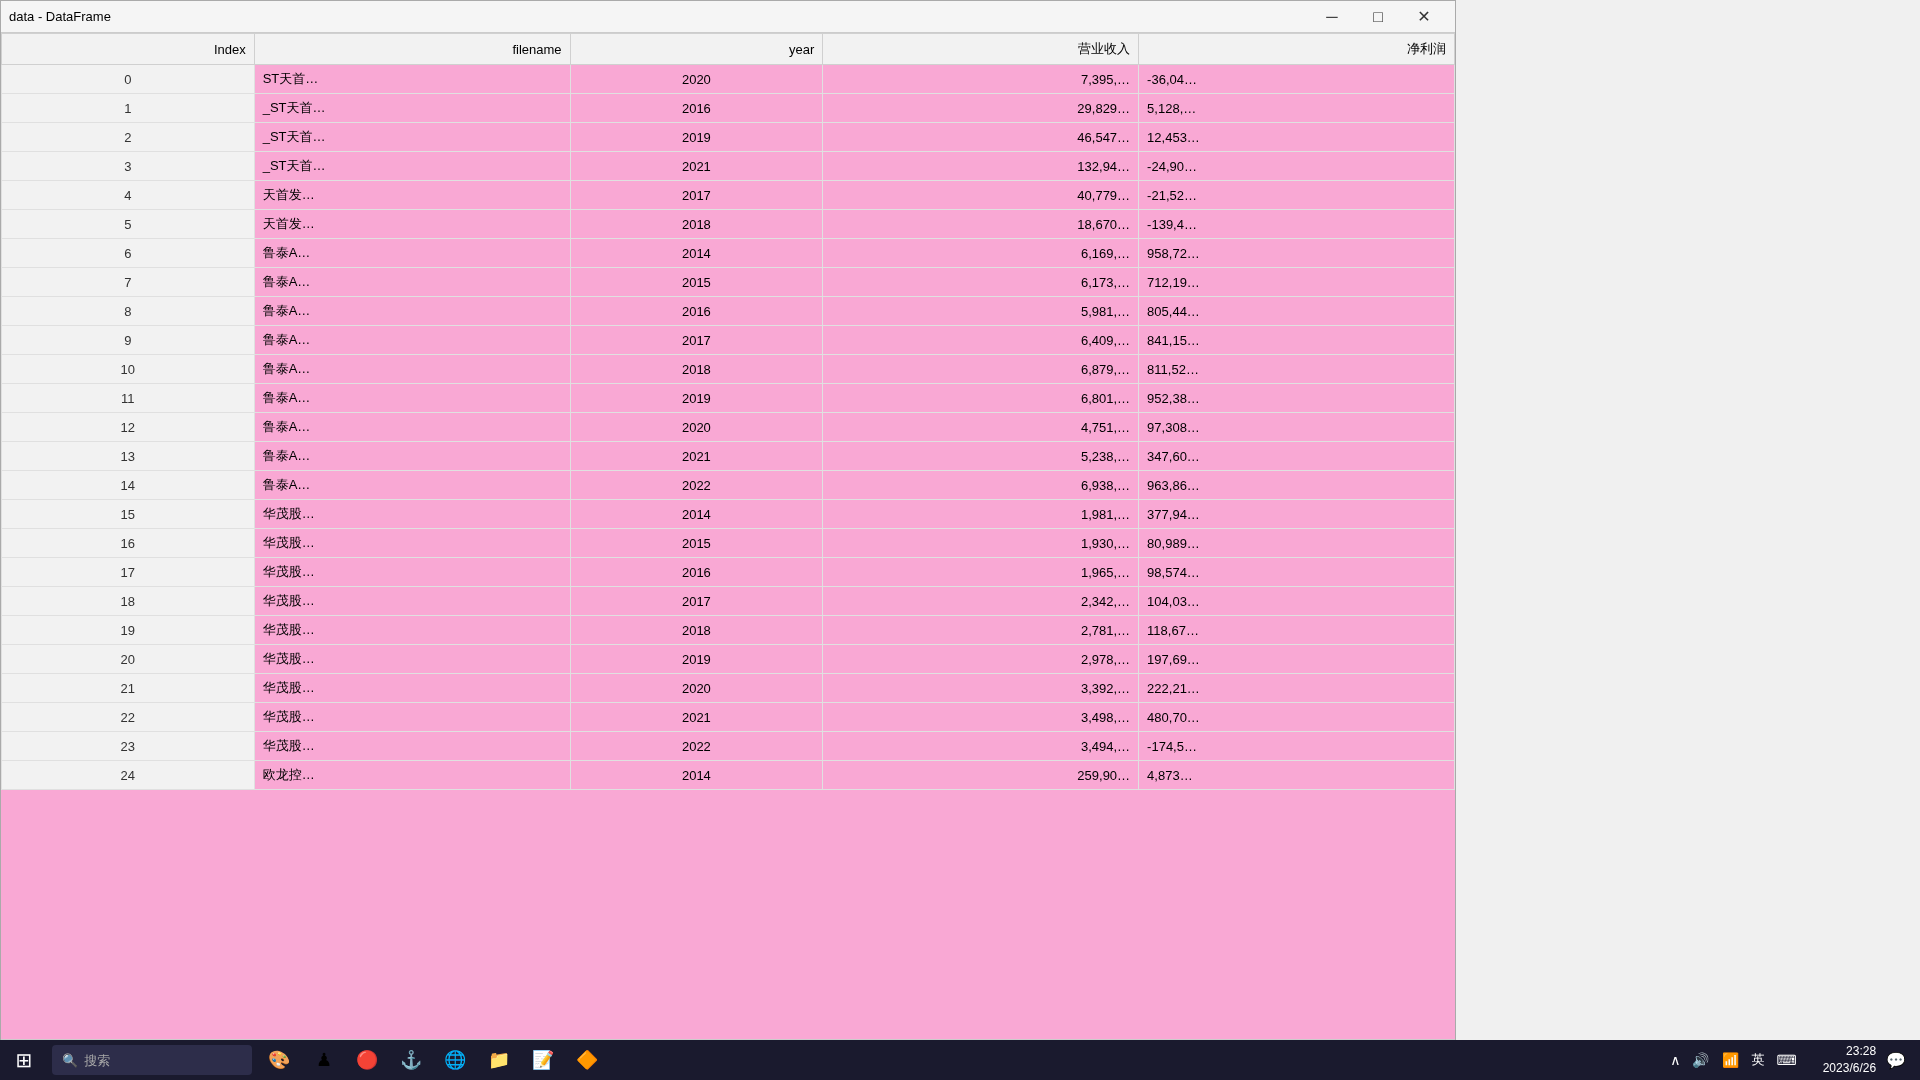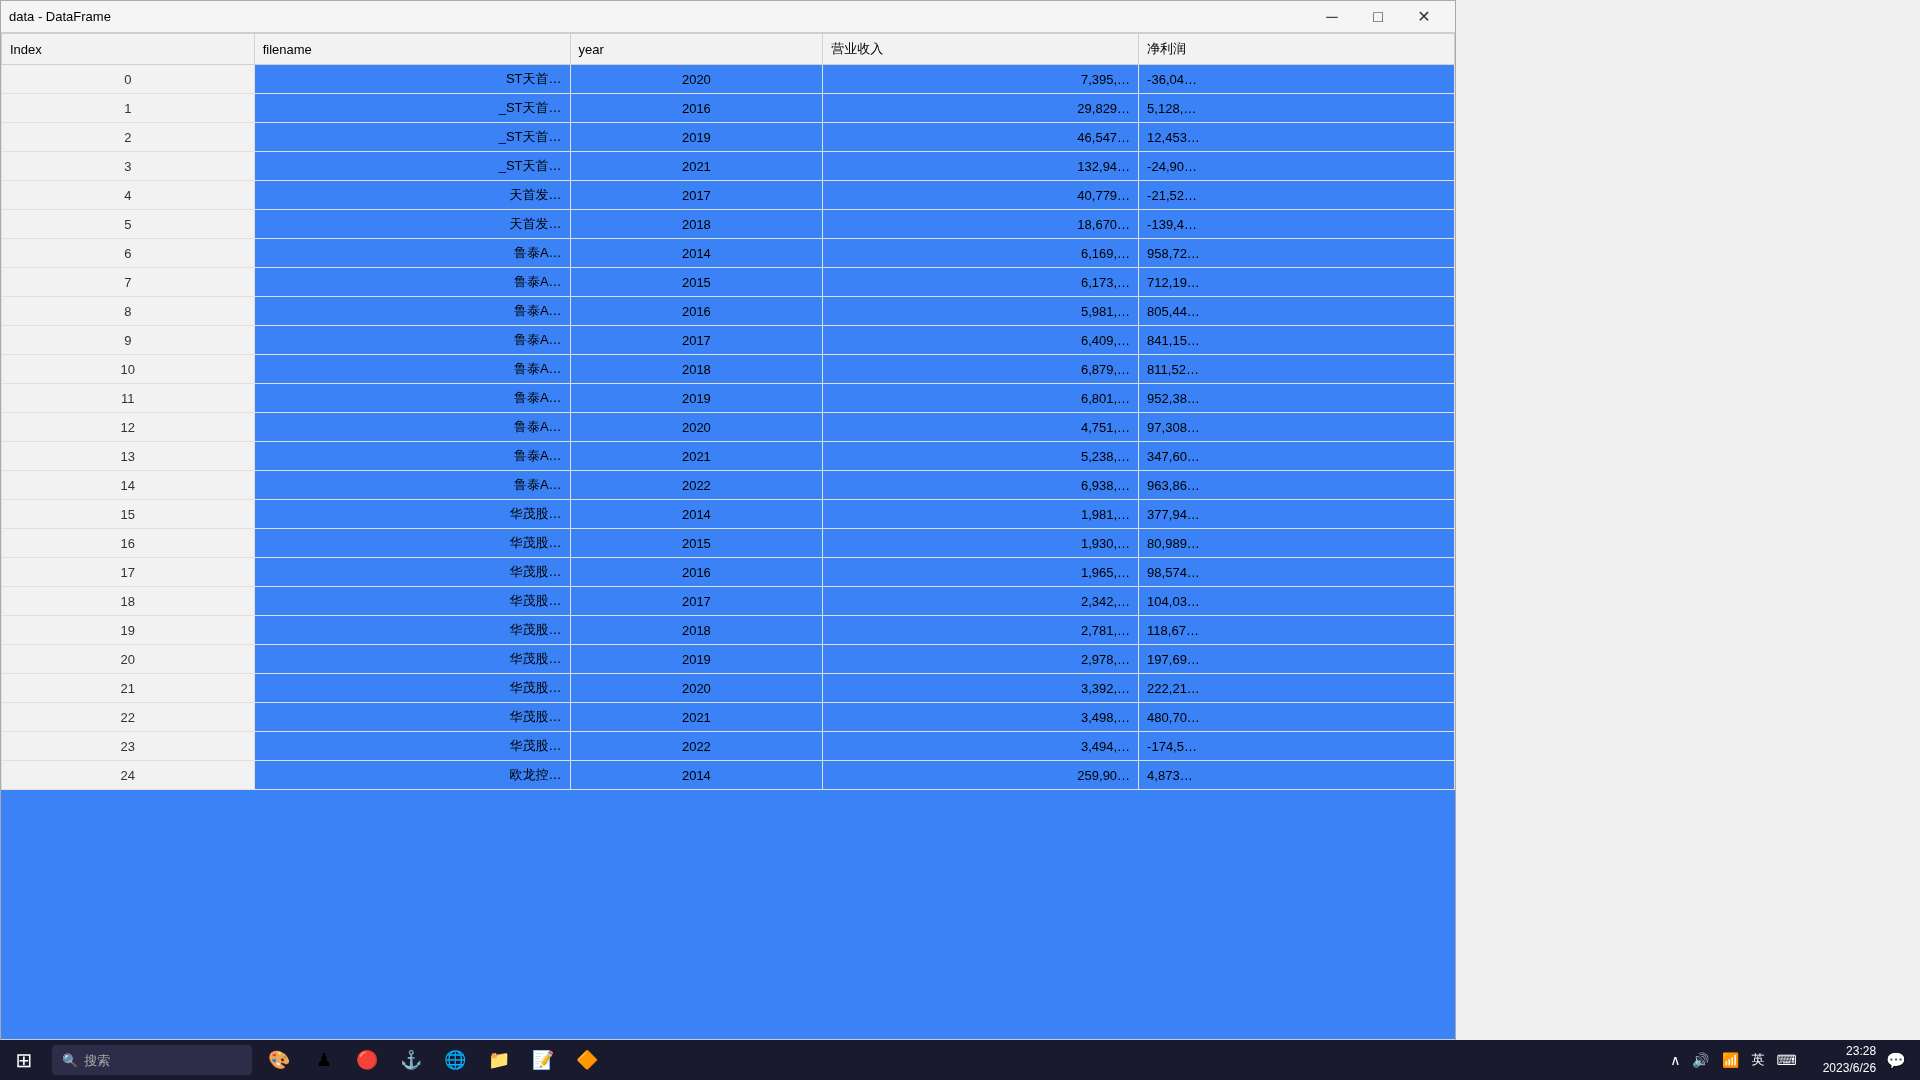--- a/index.html
+++ b/index.html
@@ -14,21 +14,21 @@
       background: #f0f0f0;
       font-family: 'Segoe UI', Arial, sans-serif;
       font-size: 13px;
       overflow: hidden;
     }
 
     
     .window {
       width: 1456px;
       height: 1080px;
-      background: #3b82f6;
+      background: #f9a8d4;
       border: 1px solid #aaa;
       display: flex;
       flex-direction: column;
     }
 
     
     .titlebar {
       height: 32px;
       background: #f5f5f5;
       border-bottom: 1px solid #ccc;
@@ -81,21 +81,21 @@
       border-collapse: collapse;
       table-layout: fixed;
     }
 
     thead th {
       position: sticky;
       top: 0;
       background: #f2f2f2;
       border: 1px solid #d0d0d0;
       padding: 6px 8px;
-      text-align: left;
+      text-align: right;
       font-weight: normal;
       font-size: 13px;
       z-index: 2;
     }
 
     thead th:first-child {
       width: 80px;
     }
 
     thead th:nth-child(2) {
@@ -123,21 +123,21 @@
       text-overflow: ellipsis;
     }
 
     tbody tr td:first-child {
       background: #f2f2f2;
       text-align: center;
       color: #333;
     }
 
     tbody tr td:nth-child(2) {
-      text-align: right;
+      text-align: left;
     }
 
     tbody tr td:nth-child(3) {
       text-align: center;
     }
 
     tbody tr td:nth-child(4) {
       text-align: right;
     }
 

